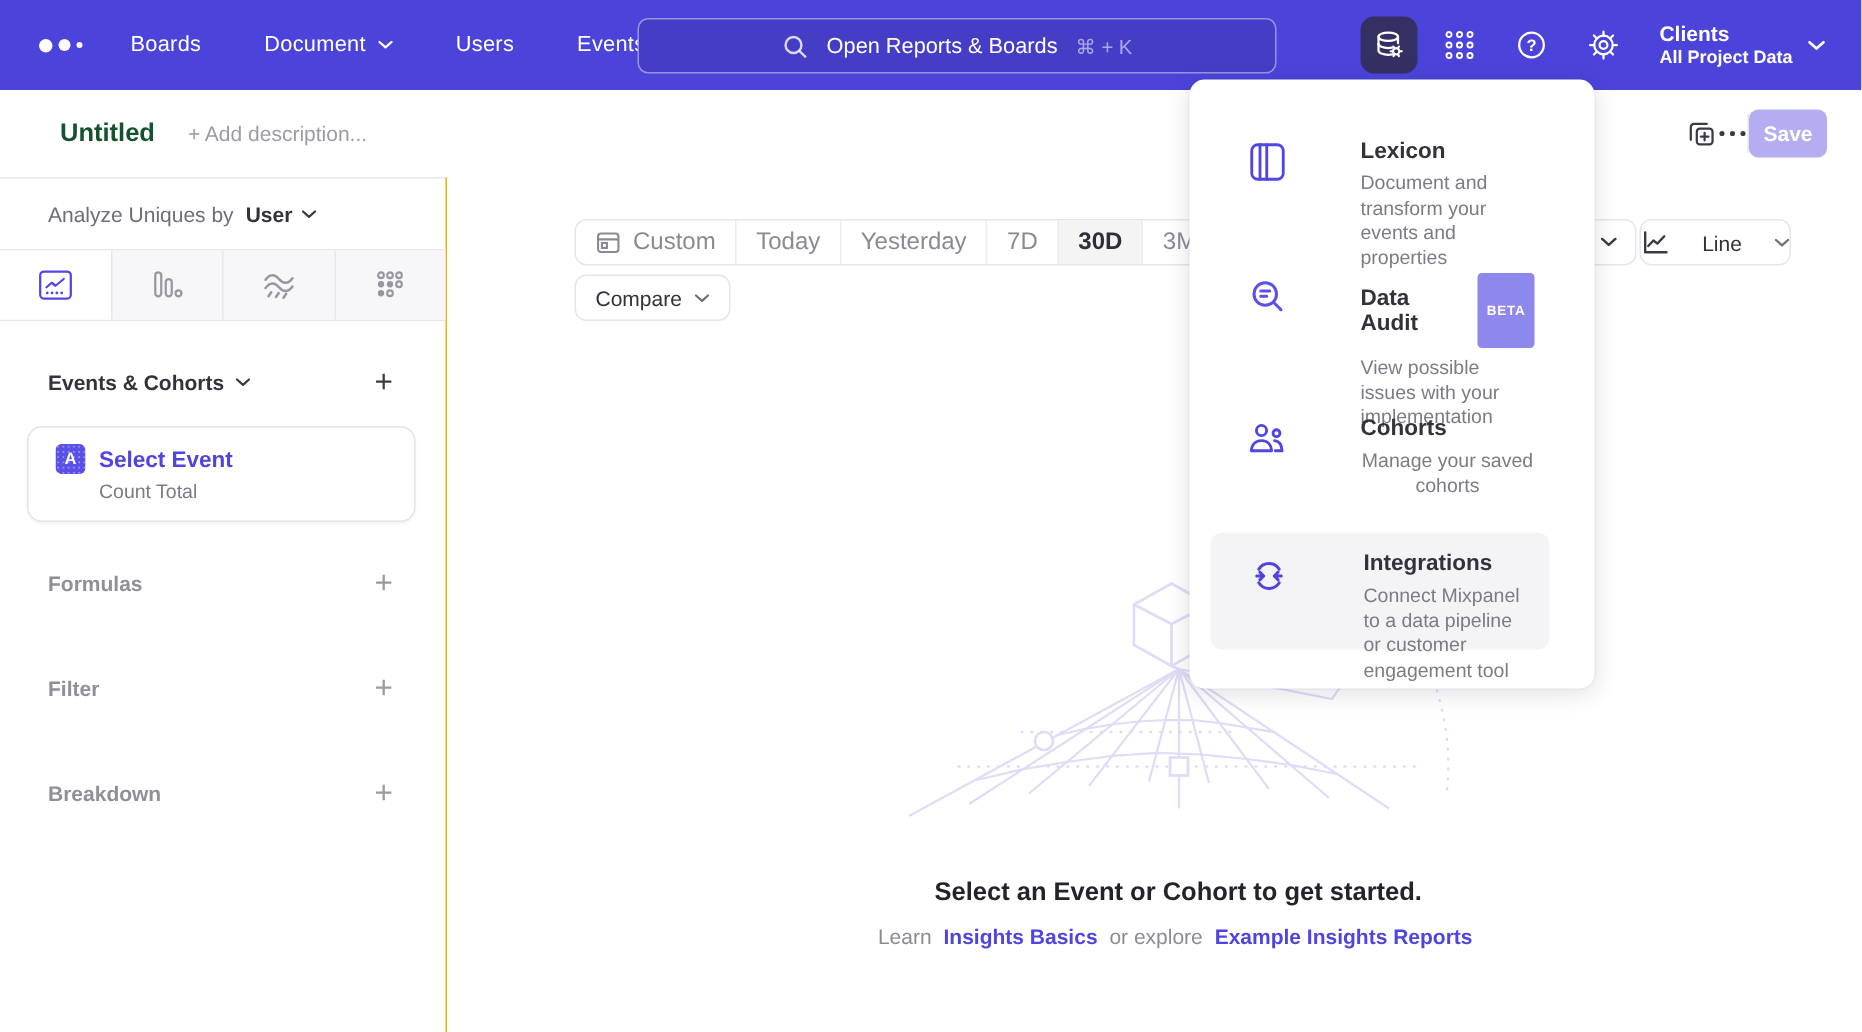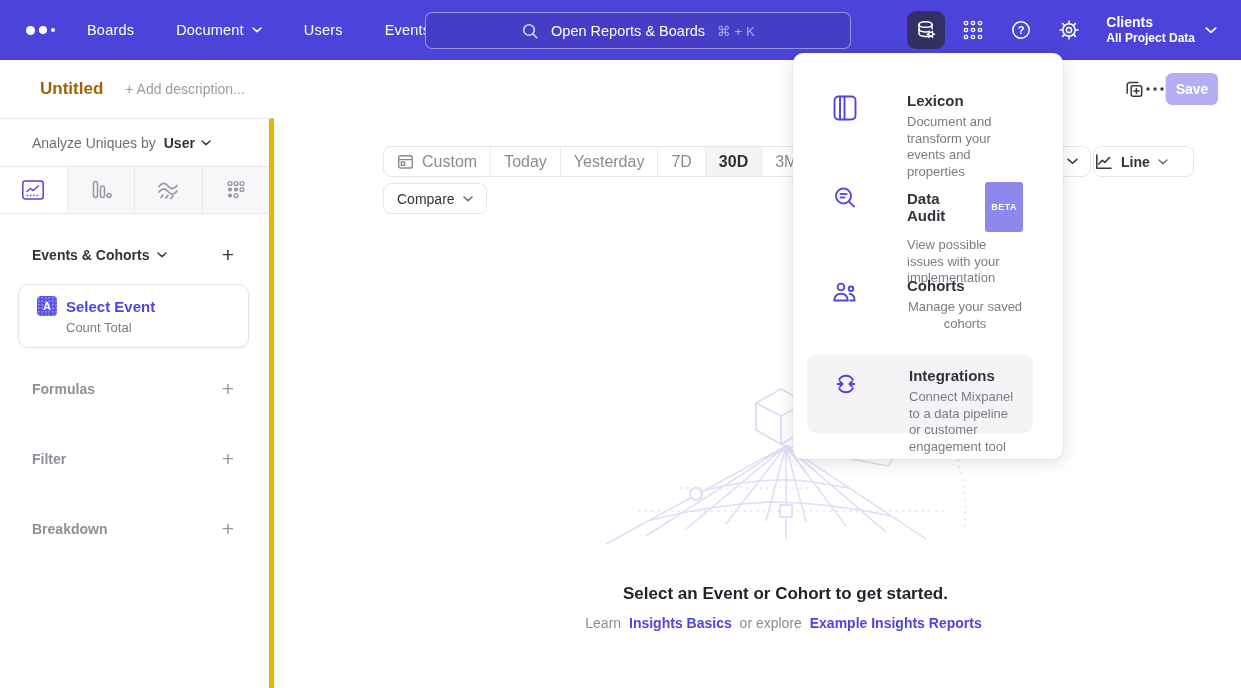--- a/index.html
+++ b/index.html
@@ -23,30 +23,30 @@
   .nav-right { position:absolute; right:0; top:0; height:60px; display:flex; align-items:center; padding-right:24px; }
   .nav-tile { width:38px; height:38px; border-radius:9px; background:#343063; display:flex; align-items:center; justify-content:center; margin-right:17px; cursor:pointer; }
   .nav-icon { display:flex; align-items:center; justify-content:center; cursor:pointer; margin-right:26px; }
   .project { text-align:left; color:#fff; margin-right:10px; cursor:pointer; }
   .project .p-name { font-size:14px; font-weight:700; line-height:17px; }
   .project .p-scope { font-size:12px; font-weight:700; line-height:15px; }
   .project-chev { color:#fff; cursor:pointer; }
 
   
   .header { position:relative; height:58px; background:#fff; display:flex; align-items:center; z-index:5; }
-  .doc-title { font-size:17px; font-weight:700; color:#a16207; margin-left:40px; cursor:text; }
+  .doc-title { font-size:17px; font-weight:700; color:#14532d; margin-left:40px; cursor:text; }
   .doc-desc { font-size:14px; color:#9b9ba3; margin-left:22px; cursor:text; }
   .header-actions { position:absolute; right:23px; top:0; height:58px; display:flex; align-items:center; }
   .h-divider { width:1px; height:26px; background:#e6e6ea; }
   .save-btn { width:52px; height:32px; background:#b4adf1; border:none; border-radius:6px; color:#fff;
     font-size:14px; font-weight:600; font-family:inherit; cursor:pointer; }
 
   
-  .sidebar { position:absolute; left:0; top:118px; width:274px; bottom:0; background:#fff;
-    border-top:1px solid #e8e8ec; border-right:5px solid #eab308; }
+  .sidebar { position:absolute; left:0; top:118px; width:298px; bottom:0; background:#fff;
+    border-top:1px solid #e8e8ec; border-right:1px solid #eab308; }
   .analyze-row { height:47px; display:flex; align-items:center; padding:0 32px; }
   .analyze-prefix { font-size:14px; color:#6e6e78; }
   .analyze-value { font-size:14px; font-weight:600; color:#32323c; margin-left:8px; cursor:pointer; display:flex; align-items:center; gap:6px; }
   .analyze-value .chev { color:#3a3a44; }
   .chart-tabs { height:48px; display:flex; border-top:1px solid #e8e8ec; border-bottom:1px solid #e8e8ec; }
   .tab { flex:1; display:flex; align-items:center; justify-content:center; background:#f7f7f9; border-left:1px solid #e8e8ec; cursor:pointer; }
   .tab:first-child { border-left:none; }
   .tab.active { background:#fff; }
   .section-row { display:flex; align-items:flex-end; justify-content:space-between; padding:0 35px 0 32px; height:16px; }
   .section-row.events { margin-top:33px; }
@@ -73,21 +73,21 @@
   .seg:first-child { border-left:none; }
   .seg.active { background:#f4f4f5; color:#2f2f3a; font-weight:700; }
   .seg .cal { margin-right:8px; display:flex; }
   .compare-btn { position:absolute; left:53px; top:65px; height:31px; padding:0 13px; border:1px solid #e6e6ea; border-radius:8px;
     background:#fff; display:flex; align-items:center; gap:8px; font-size:14px; color:#32323c; font-weight:500; cursor:pointer; }
   .compare-btn .chev { color:#6f6f78; }
   .collapsed-btn { position:absolute; left:705px; top:28px; width:56px; height:31px; border:1px solid #e6e6ea; border-radius:8px;
     background:#fff; display:flex; align-items:center; justify-content:flex-end; padding-right:12px; cursor:pointer; z-index:1; }
   .collapsed-btn .chev { color:#3a3a44; }
   .line-btn { position:absolute; left:763px; top:28px; width:101px; height:31px; border:1px solid #e6e6ea; border-radius:8px;
-    background:#fff; display:flex; align-items:center; justify-content:flex-start; gap:8px; font-size:14px; color:#32323c; font-weight:700; cursor:pointer; }
+    background:#fff; display:flex; align-items:center; justify-content:space-between; gap:8px; font-size:14px; color:#32323c; font-weight:400; cursor:pointer; }
   .line-btn .chev { color:#6f6f78; }
 
   .empty { position:absolute; top:236px; left:0; right:0; text-align:center; }
   .wireframe { display:inline-block; }
   .empty-heading { margin-top:26px; font-size:17px; font-weight:700; color:#23232e; }
   .empty-links { margin-top:11px; font-size:14px; color:#8b8b94; }
   .empty-links .lnk { color:#4f44e1; font-weight:600; cursor:pointer; margin:0 4px; }
 
   
   .panel { position:absolute; left:793px; top:53px; width:270px; height:406px; background:#fff; border-radius:10px;

